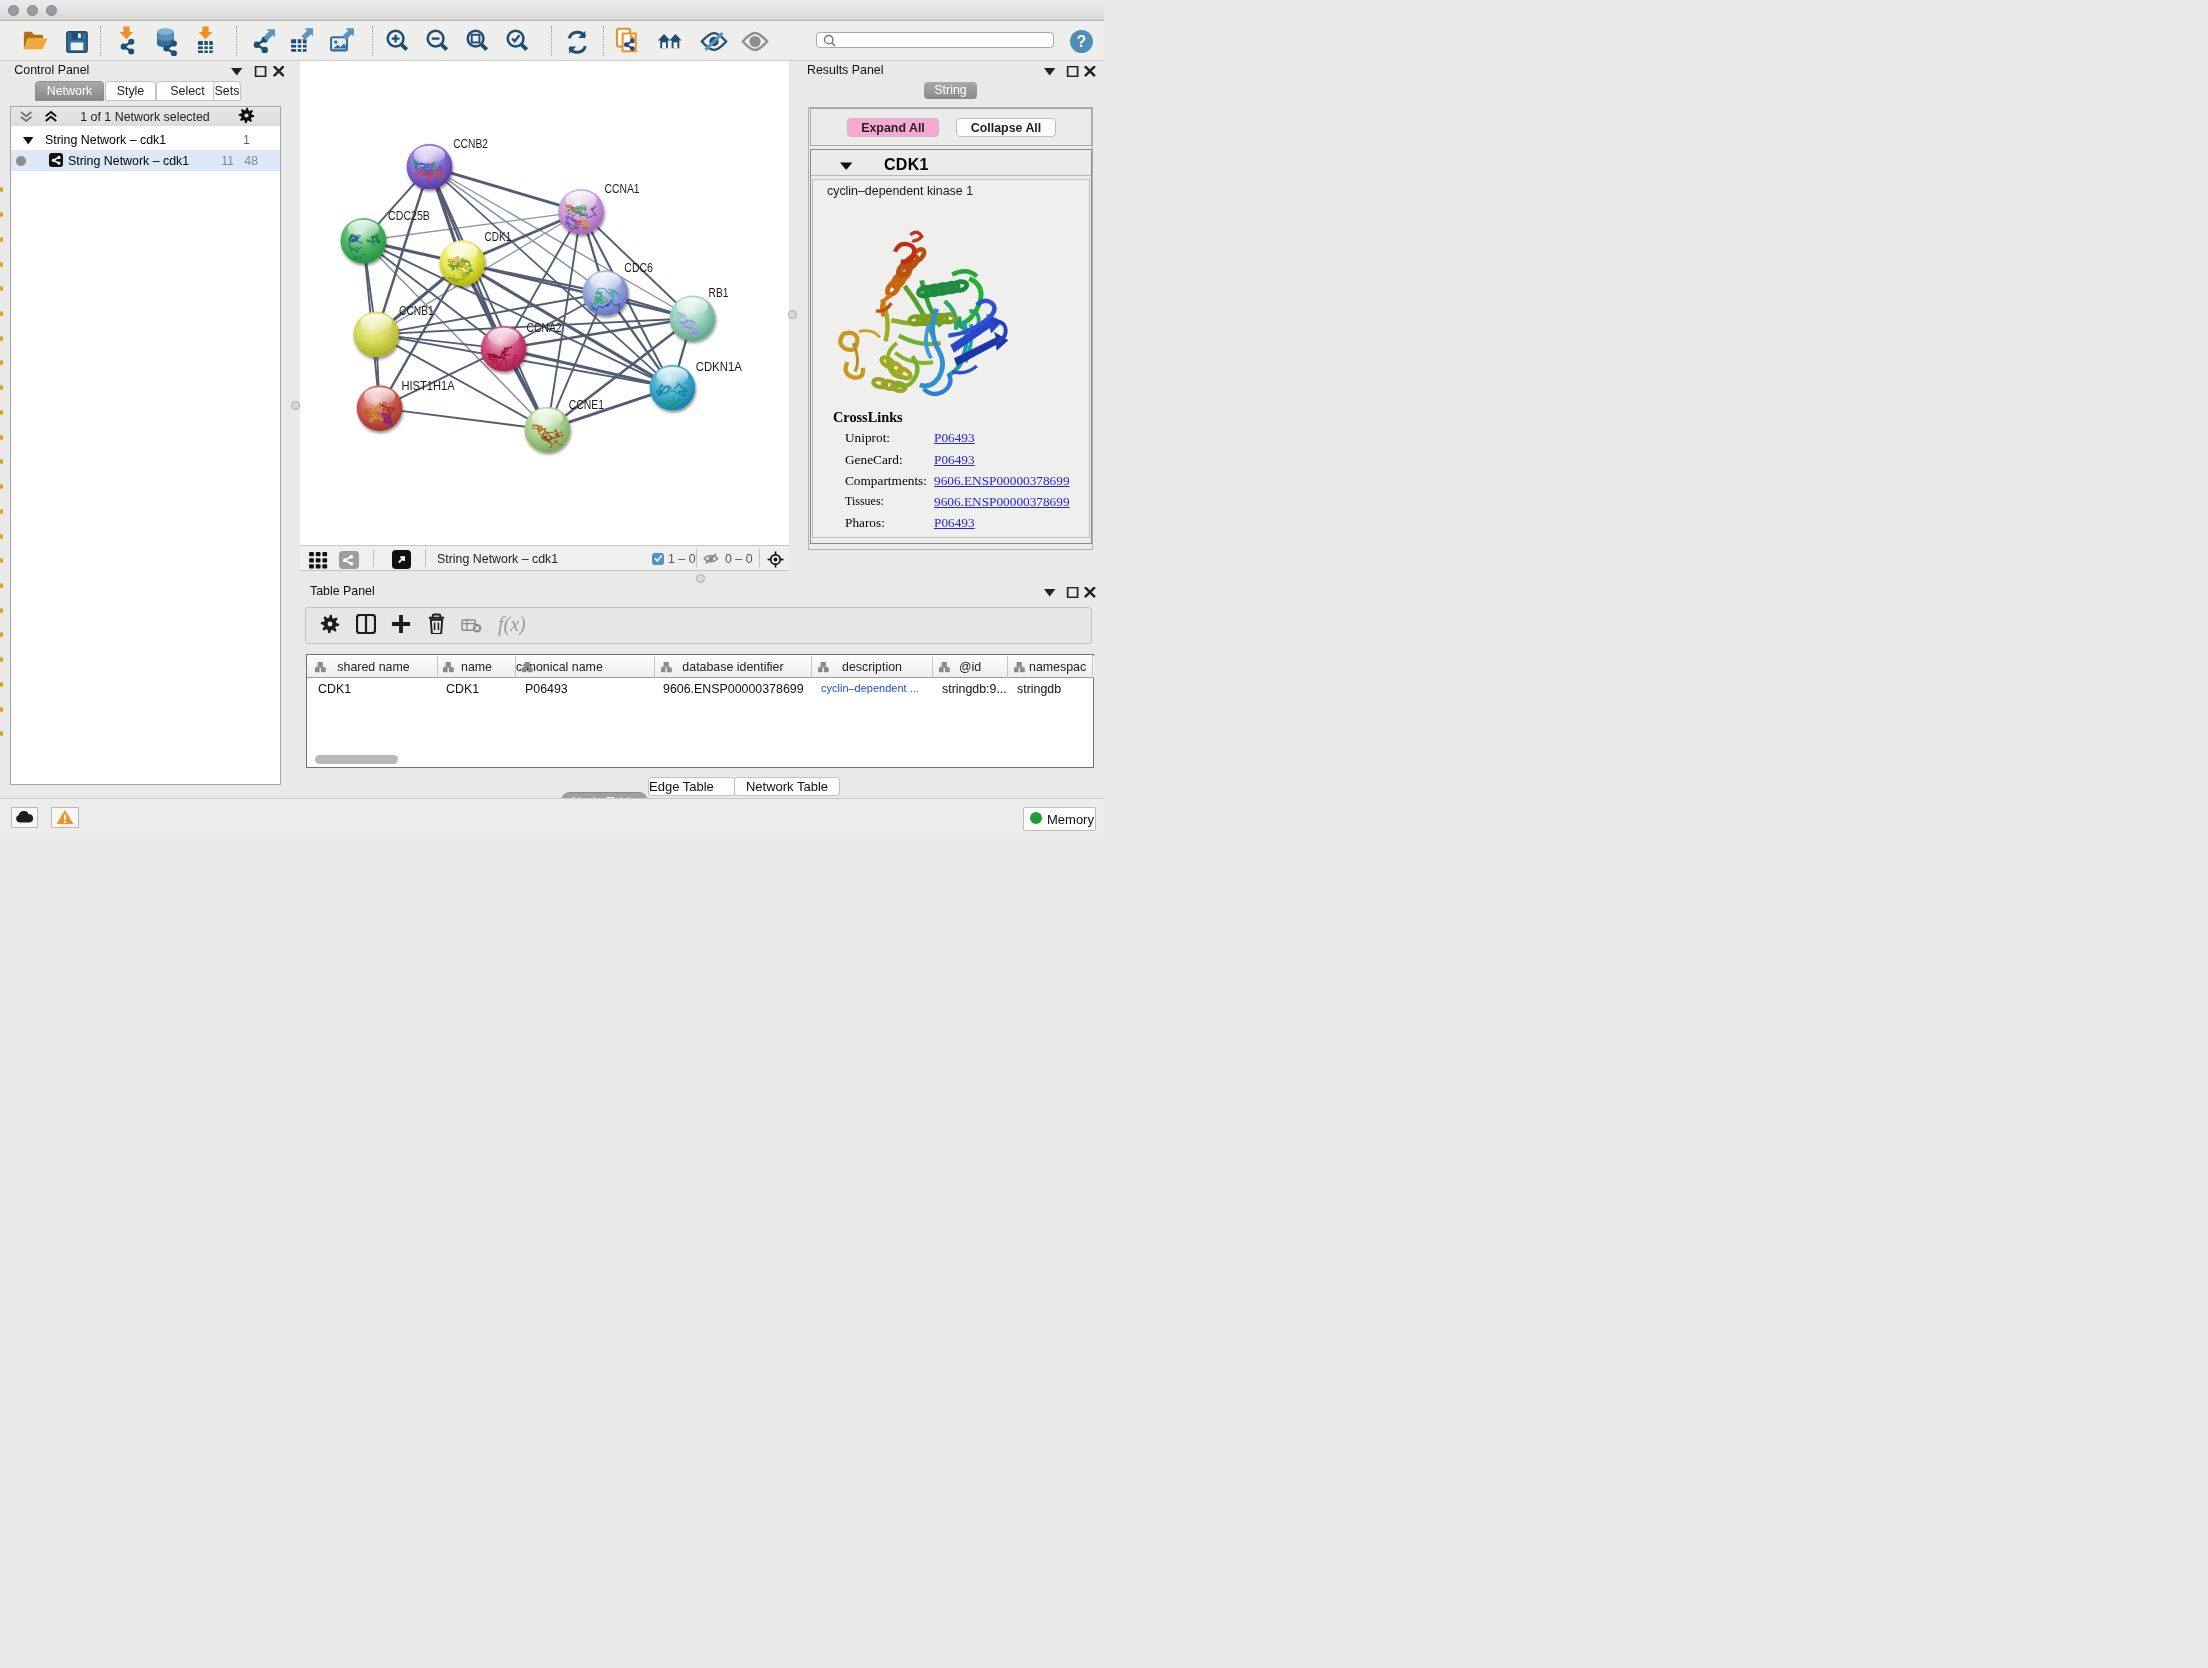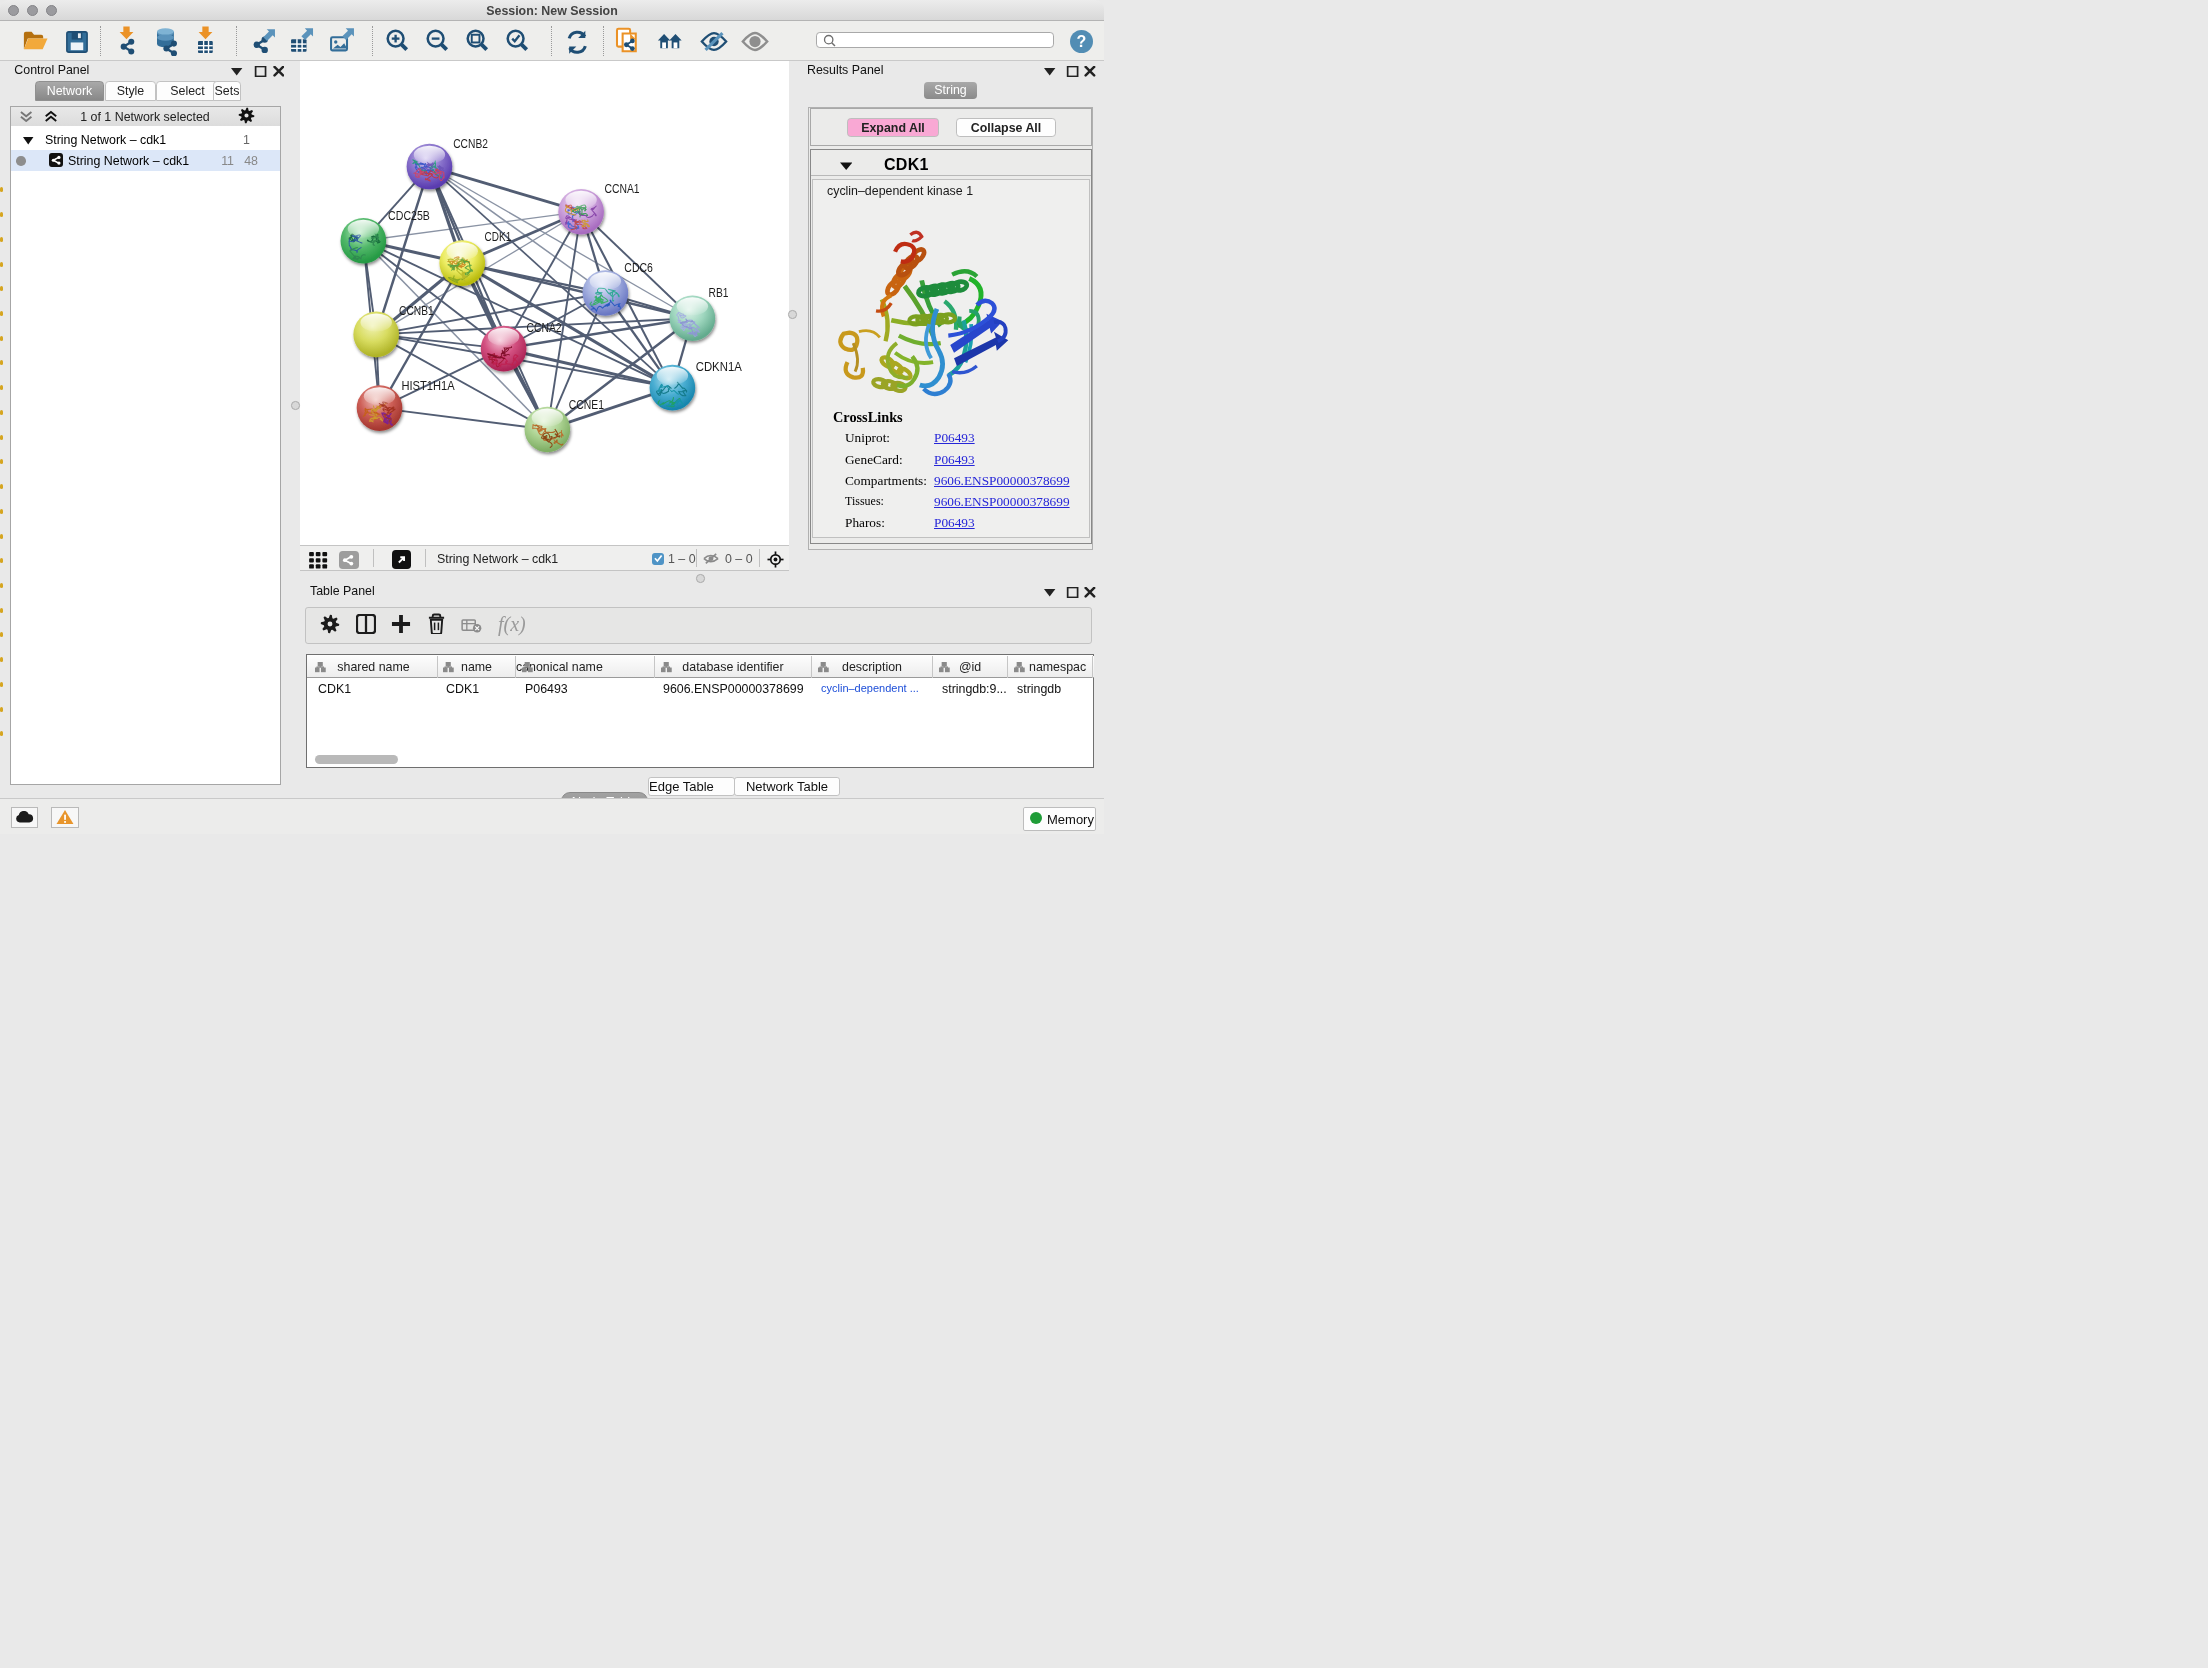--- a/index.html
+++ b/index.html
@@ -26,21 +26,20 @@
 #netbar{left:300px;top:545px;width:489px;height:26px;background:#efefee;border-top:1px solid #c4c4c4;border-bottom:1px solid #c4c4c4}
 #statusbar{left:0;top:798px;width:1104px;height:36px;background:#ececeb;border-top:1px solid #c9c9c9}
 .vline{position:absolute;top:3.8px;width:0;height:18px;border-left:1px solid #c0c0c0}
 a.lnk{color:#2626d8;text-decoration:underline}
 .serif{font-family:"Liberation Serif",serif}
 </style></head><body>
 <div id="titlebar">
     <div class="tl" style="left:8px"></div>
     <div class="tl" style="left:27px"></div>
     <div class="tl" style="left:46px"></div>
-    <div id="title">Session: New Session</div>
   </div>
 <div id="toolbar"></div>
 <svg style="position:absolute;left:21px;top:27.6px" width="27" height="27" viewBox="0 0 28 28">
     <path d="M3 22 V6 q0-2 2-2 h6 l2.5 3 H21 q2 0 2 2 V11 H7 z" fill="#b5700f"></path>
     <path d="M3 22 L7.5 11 h20 l-5 11 z" fill="#f2a93b"></path>
   </svg>
 <svg style="position:absolute;left:63px;top:27.6px" width="27" height="27" viewBox="0 0 28 28">
     <rect x="4" y="4" width="21" height="21" rx="2" fill="#336e99"></rect>
     <rect x="9" y="4" width="11" height="8" fill="#1f4e74"></rect>
     <rect x="15.5" y="5.5" width="3" height="5" fill="#fff" opacity="0.9"></rect>

